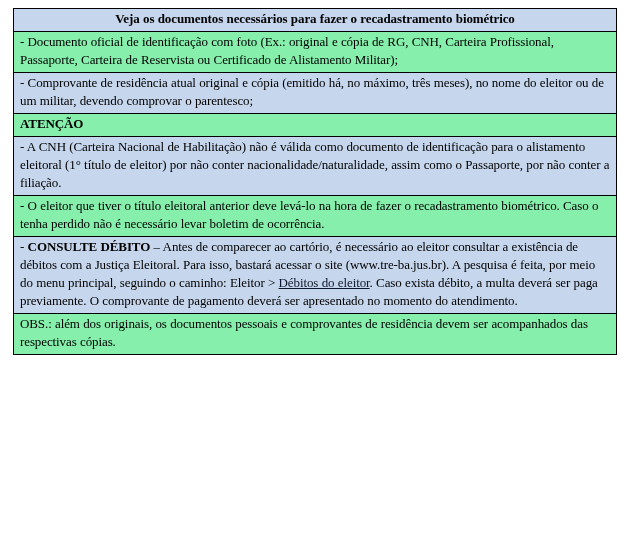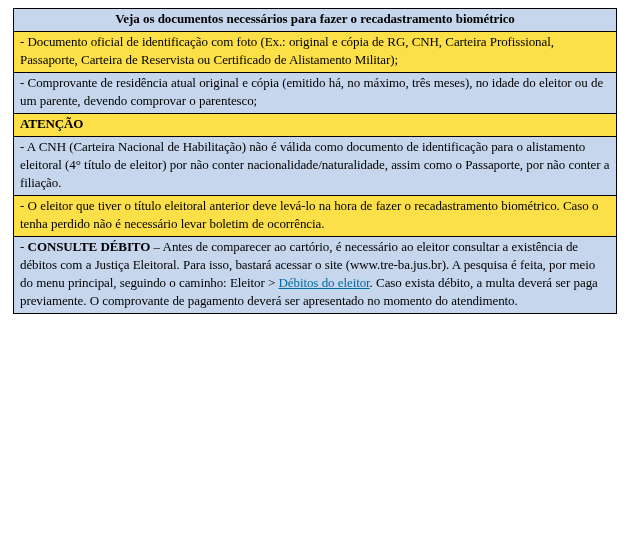--- a/index.html
+++ b/index.html
@@ -39,21 +39,21 @@
     vertical-align: top;
     font-size: 13px;
     line-height: 1.385;
     letter-spacing: -0.1px;
     word-spacing: 0.2px;
     font-family: Liberation Serif, serif;
   }
 
   
   .row-blue td { background: #c6d6ec; }
-  .row-white td { background: #fde047; }
+  .row-white td { background: #86efac; }
 
   
   .row-title td {
     text-align: center;
     font-weight: bold;
     padding-top: 2px;
     padding-bottom: 3px;
     letter-spacing: 0.15px;
   }
 
@@ -61,21 +61,21 @@
     text-align: left;
     font-weight: bold;
     letter-spacing: 0.6px;
     padding-top: 2px;
     padding-bottom: 3px;
   }
 
   .b { font-weight: bold; }
 
   .doc-link {
-    color: #0369a1;
+    color: #0f172a;
     text-decoration: underline;
   }
 
   .cell-text { display: block; }
 </style>
 </head>
 <body>
 
 <div class="page">
 
@@ -89,47 +89,52 @@
       </tr>
 
       <tr class="row-white">
         <td>
           <span class="cell-text"> - Documento oficial de identificação com foto (Ex.: original e cópia de RG, CNH, Carteira Profissional, Passaporte, Carteira de Reservista ou Certificado de Alistamento Militar);</span>
         </td>
       </tr>
 
       <tr class="row-blue">
         <td>
-          <span class="cell-text">- Comprovante de residência atual original e cópia (emitido há, no máximo, três meses), no idade do eleitor ou de um parente, devendo comprovar o parentesco;</span>
+          <span class="cell-text">- Comprovante de residência atual original e cópia (emitido há, no máximo, três meses), no nome do eleitor ou de um militar, devendo comprovar o parentesco;</span>
         </td>
       </tr>
 
 
 
       <tr class="row-white row-attention">
         <td>
           <span class="cell-text">ATENÇÃO</span>
         </td>
       </tr>
 
       <tr class="row-blue">
         <td>
-          <span class="cell-text">- A CNH (Carteira Nacional de Habilitação) não é válida como documento de identificação para o alistamento eleitoral (4° título de eleitor) por não conter nacionalidade/naturalidade, assim como o Passaporte, por não conter a filiação.</span>
+          <span class="cell-text">- A CNH (Carteira Nacional de Habilitação) não é válida como documento de identificação para o alistamento eleitoral (1° título de eleitor) por não conter nacionalidade/naturalidade, assim como o Passaporte, por não conter a filiação.</span>
         </td>
       </tr>
 
       <tr class="row-white">
         <td>
           <span class="cell-text">- O eleitor que tiver o título eleitoral anterior deve levá-lo na hora de fazer o recadastramento biométrico. Caso o tenha perdido não é necessário levar boletim de ocorrência.</span>
         </td>
       </tr>
 
       <tr class="row-blue">
         <td>
           <span class="cell-text" id="consulte-debito-rich"><span>- </span><span class="b">CONSULTE DÉBITO</span><span> – Antes de comparecer ao cartório, é necessário ao eleitor consultar a existência de débitos com a Justiça Eleitoral. Para isso, bastará acessar o site (www.tre-ba.jus.br). A pesquisa é feita, por meio do menu principal, seguindo o caminho: Eleitor &gt; </span><a class="doc-link" href="#">Débitos do eleitor</a><span>. Caso exista débito, a multa deverá ser paga previamente. O comprovante de pagamento deverá ser apresentado no momento do atendimento.</span></span>
         </td>
       </tr>
 
+      <tr class="row-white">
+        <td>
+          <span class="cell-text">OBS.: além dos originais, os documentos pessoais e comprovantes de residência devem ser acompanhados das respectivas cópias.</span>
+        </td>
+      </tr>
 
     </tbody>
   </table>
 
 </div>
 
 </body></html>

